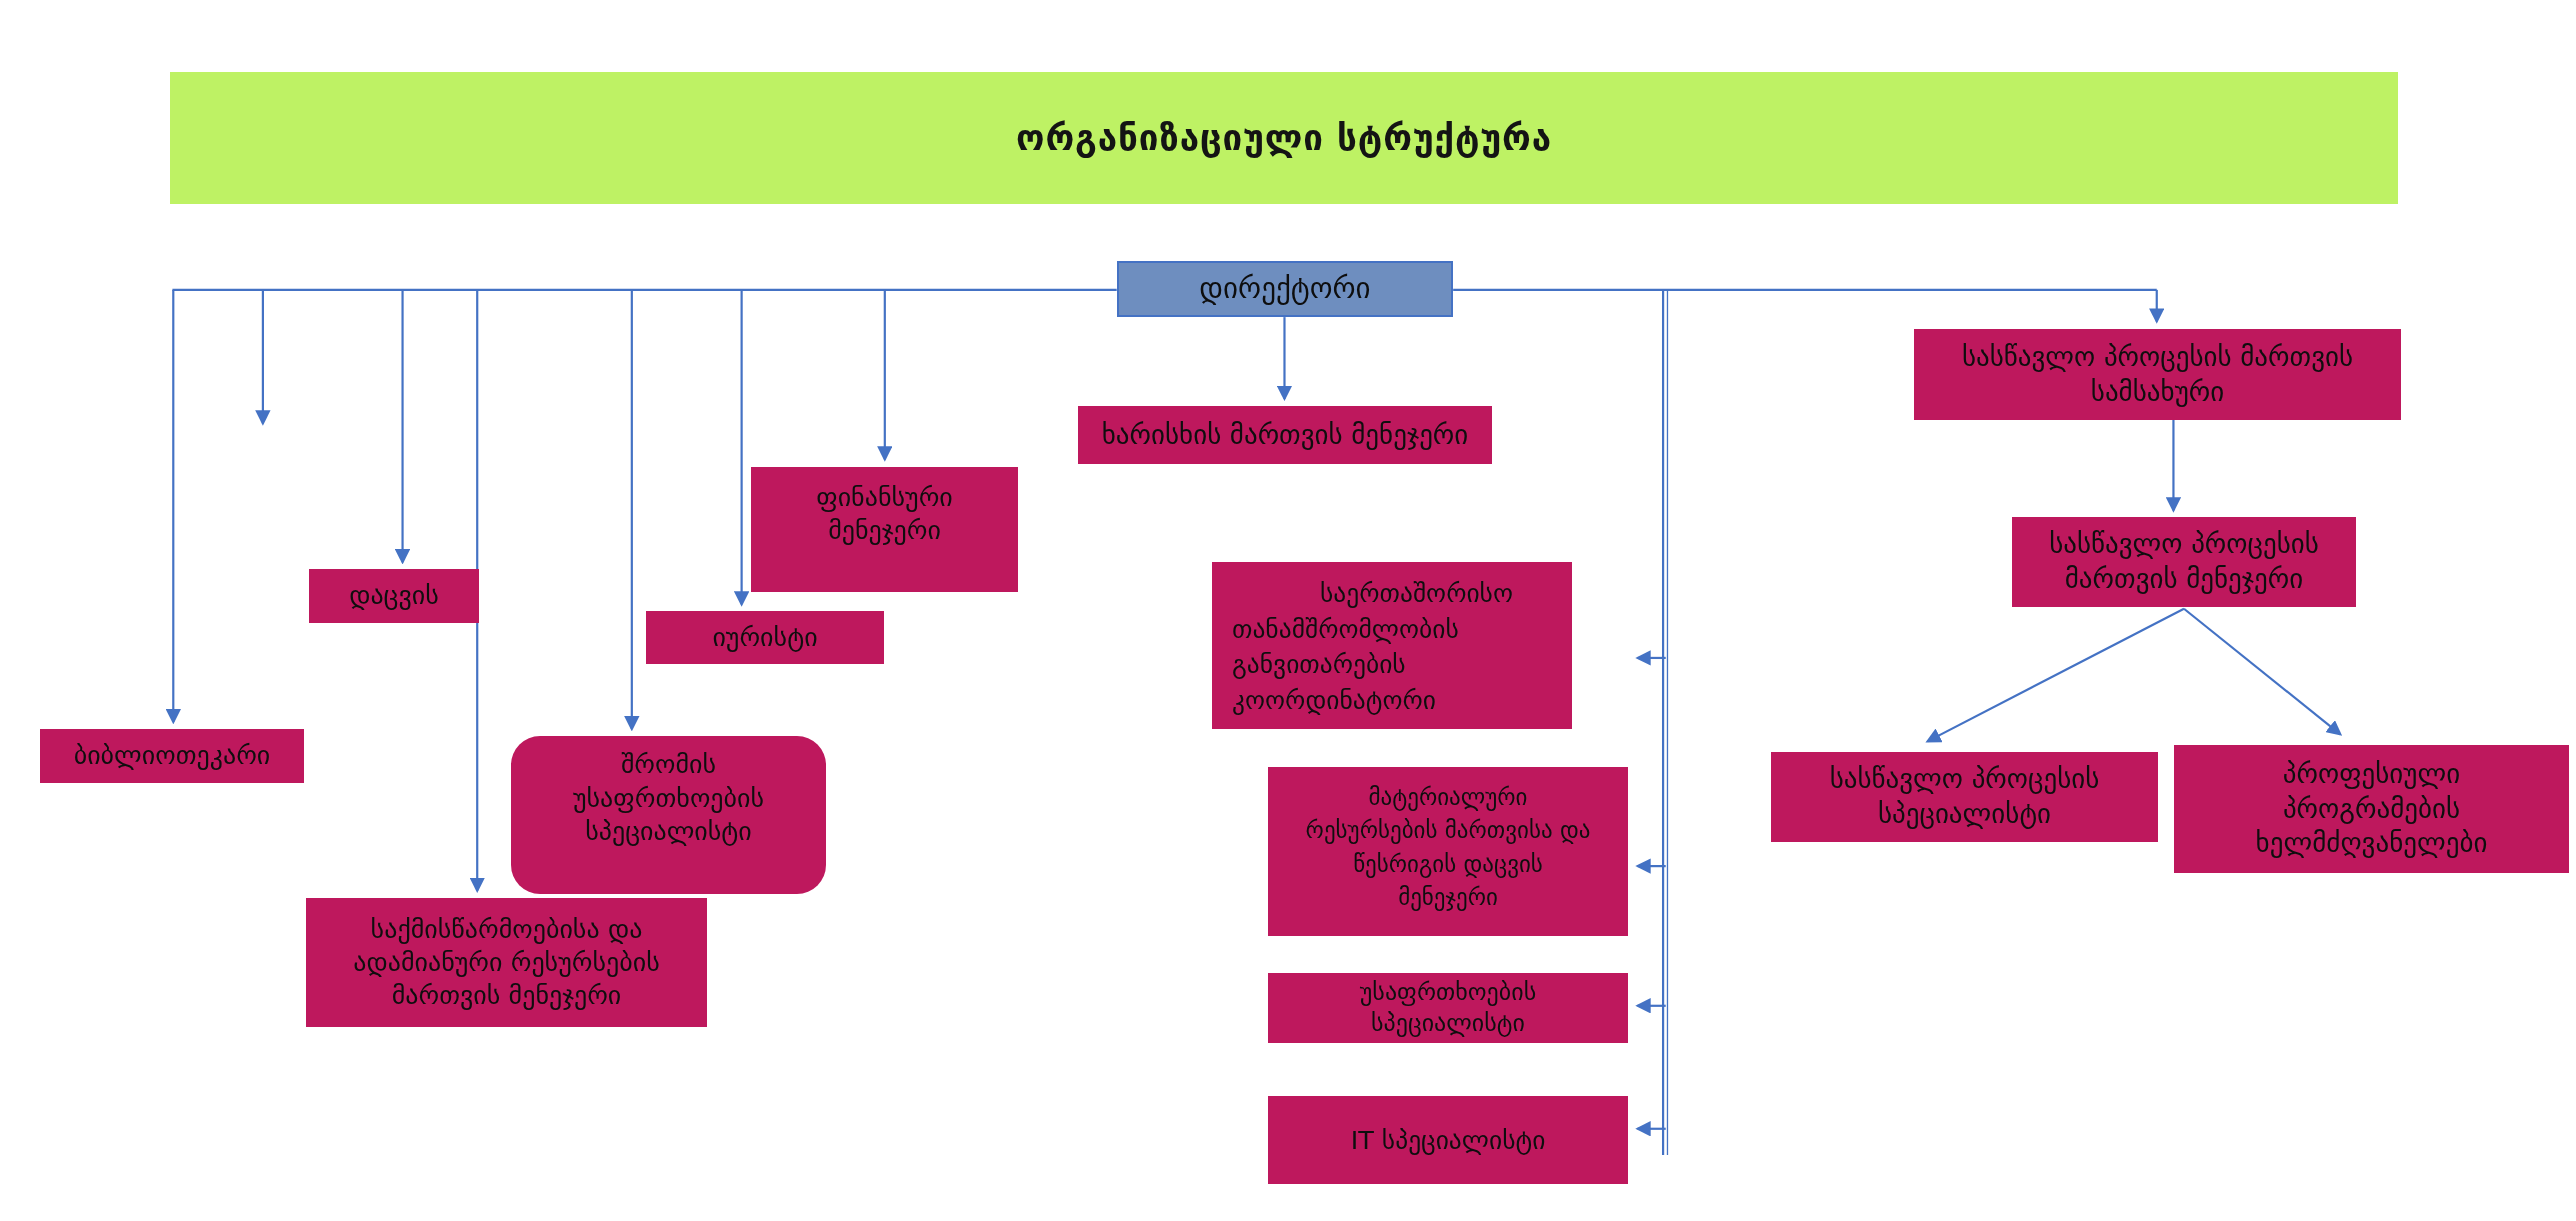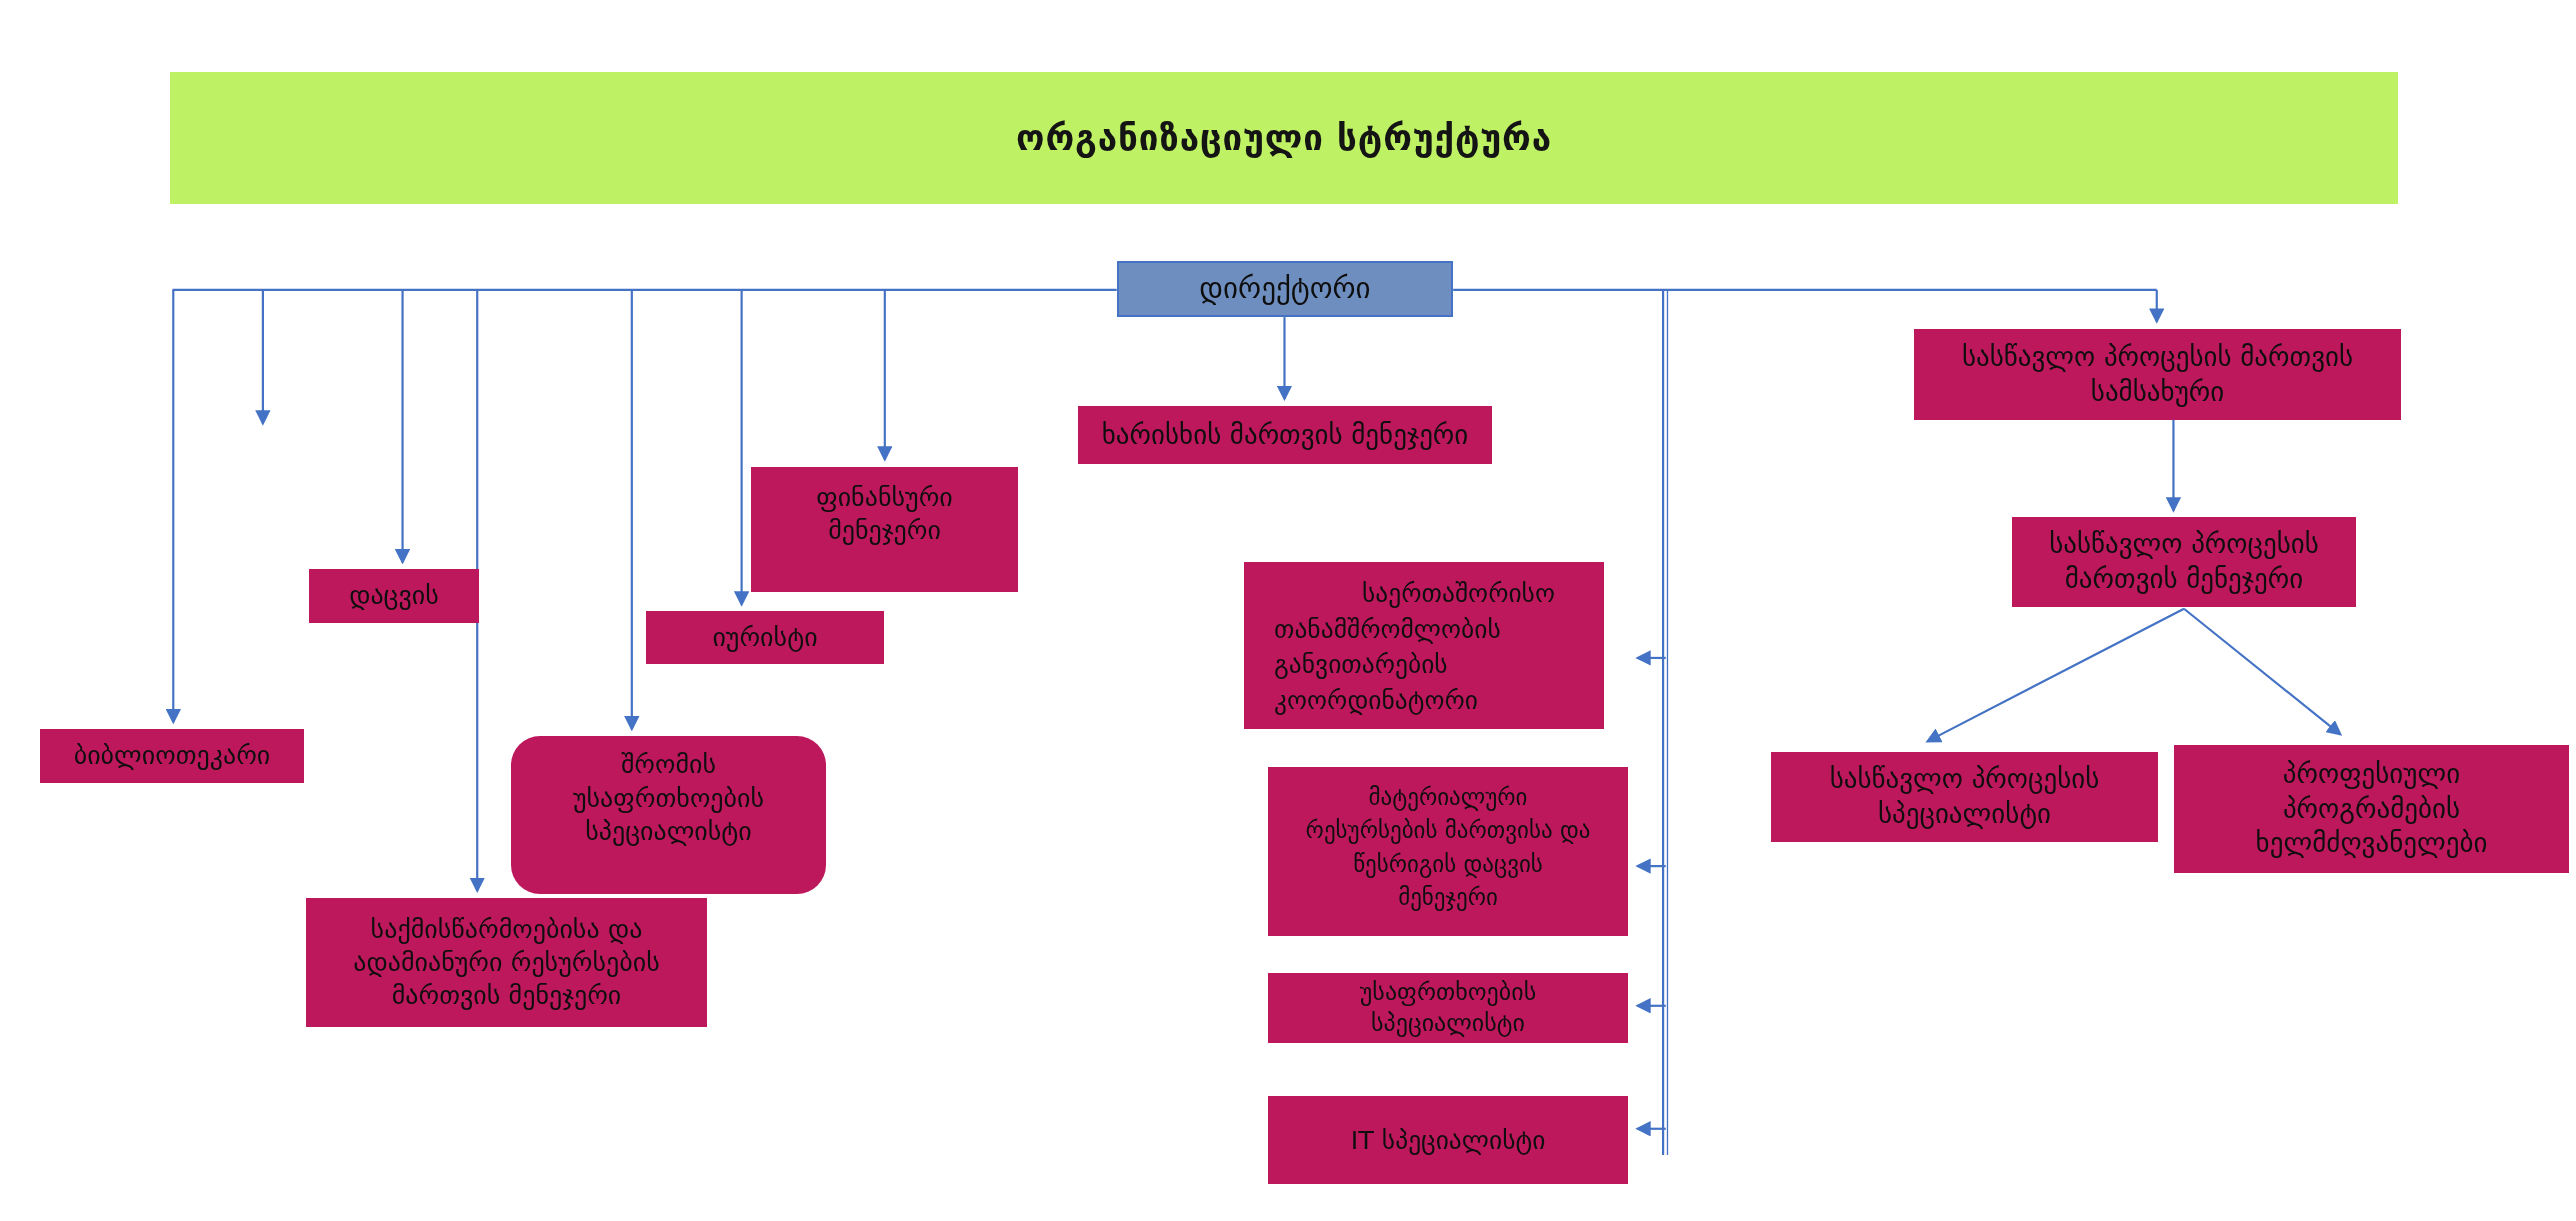--- a/index.html
+++ b/index.html
@@ -43,23 +43,23 @@
                 text-align:left; padding:7px 5.3px 0 19.3px; line-height:1.42; }
   .n-doctor   { left:309px;  top:569px; width:170px; height:54px; }
   .n-finance  { left:751px;  top:467px; width:267px; height:125px;
                 align-items:flex-start; padding-top:14px; }
   .n-lawyer   { left:646px;  top:611px; width:238px; height:53px; }
   .n-librarian{ left:40px;   top:729px; width:264px; height:54px; }
   .n-labor    { left:511px;  top:736px; width:315px; height:158px;
                 align-items:flex-start; padding-top:12.3px;border-radius:29px; }
   .n-hr       { left:306px;  top:898px; width:401px; height:129px; }
 
-  .n-mid1 { left:1244px; top:562px;  width:360px; height:167px;
+  .n-mid1 { left:1212px; top:562px;  width:360px; height:167px;
             justify-content:flex-start; align-items:flex-start;
-            text-align:left; padding:14px 7px 0 30px;
+            text-align:left; padding:14px 7px 0 20px;
             text-indent:88px; font-size:25.5px; line-height:1.4; }
   .n-mid2 { left:1268px; top:767px;  width:360px; height:169px;
             align-items:flex-start; padding-top:14px; font-size:23px; line-height:1.45; }
   .n-mid3 { left:1268px; top:973px; width:360px; height:70px; font-size:24px; }
   .n-mid4 { left:1268px; top:1096px; width:360px; height:88px; font-size:25.5px; }
 
   .n-office { left:1914px; top:329px; width:487px; height:91px; font-size:27px; }
   .n-edumgr { left:2012px; top:517px; width:344px; height:90px; font-size:27px; }
   .n-eduspec{ left:1771px; top:752px; width:387px; height:90px; font-size:27px; }
   .n-heads  { left:2174px; top:745px; width:395px; height:128px; font-size:27px; }

